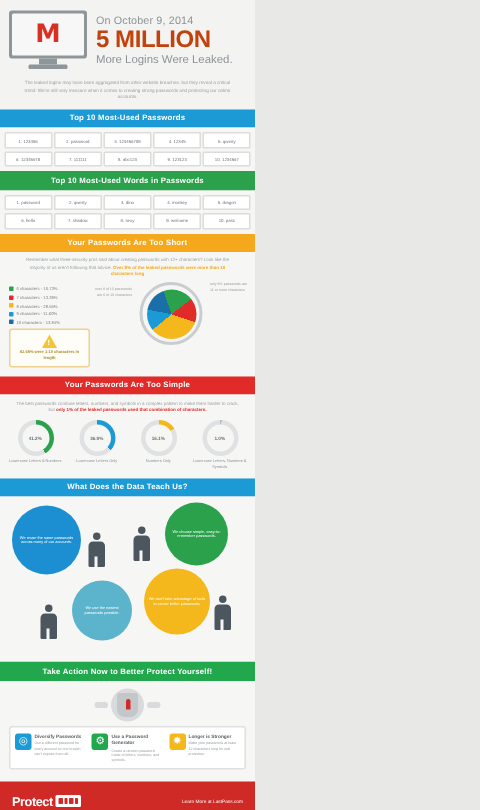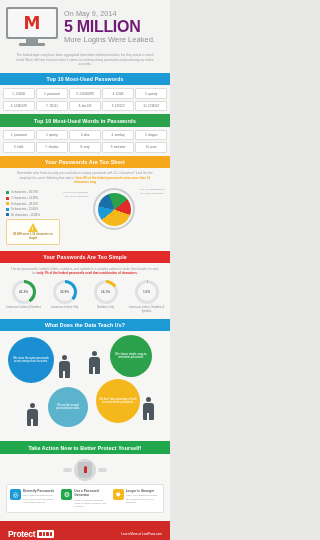--- a/index.html
+++ b/index.html
@@ -14,21 +14,21 @@
   
   .hero{background:#f3f3f2;padding:7px 6px 4px 6px;display:flex;align-items:center;gap:6px;}
   .monitor{width:52px;flex:0 0 52px;}
   .mon-screen{width:52px;height:32px;background:#8f9699;border-radius:2px;padding:2px;box-sizing:border-box;}
   .mon-inner{width:100%;height:100%;background:#f7f7f7;border-radius:1px;display:flex;align-items:center;justify-content:center;}
   .gm{font-size:17px;line-height:17px;color:#d93025;font-weight:bold;font-family:"DejaVu Sans",sans-serif;}
   .mon-neck{width:12px;height:4px;background:#8f9699;margin:0 auto;}
   .mon-base{width:26px;height:3px;background:#8f9699;margin:0 auto;border-radius:1px;}
   .hero-txt{flex:1;}
   .hero-l1{font-size:7.2px;color:#8d9295;line-height:9px;letter-spacing:.1px;}
-  .hero-l2{font-size:16px;font-weight:bold;color:#701a75;line-height:17px;letter-spacing:-.3px;}
+  .hero-l2{font-size:16px;font-weight:bold;color:#c2410c;line-height:17px;letter-spacing:-.3px;}
   .hero-l3{font-size:7.6px;color:#8d9295;line-height:10px;}
   .hero-sub{font-size:3.1px;color:#9a9fa2;line-height:4.6px;text-align:center;padding:3px 14px 6px 14px;background:#f3f3f2;}
 
   
   .shead{font-size:5.2px;font-weight:bold;color:#fff;text-align:center;padding:3.2px 0;letter-spacing:.15px;}
   .h-blue{background:#1b9ad6;}
   .h-green{background:#2aa14a;}
   .h-orange{background:#f5a81c;}
   .h-red{background:#e02b28;}
   .h-blue2{background:#1b9ad6;}
@@ -112,21 +112,21 @@
     <div class="monitor">
       <div class="mon-screen">
           <div class="mon-inner">
         <span class="gm">M</span>
       </div>
         </div>
       <div class="mon-neck"></div>
         <div class="mon-base"></div>
     </div>
     <div class="hero-txt">
-      <div class="hero-l1">On May 9, 2014</div>
+      <div class="hero-l1">On October 9, 2014</div>
       <div class="hero-l2">5 MILLION</div>
       <div class="hero-l3">More Logins Were Leaked.</div>
     </div>
   </div>
   <div class="hero-sub">The leaked logins may have been aggregated from other website breaches, but they reveal a critical trend: We're still very insecure when it comes to creating strong passwords and protecting our online accounts.</div>
 
   <div class="shead h-blue">Top 10 Most-Used Passwords</div>
   <div class="band">
     <div class="pgrid" id="pwgrid">
         <div class="pcell">1. 123456</div>

